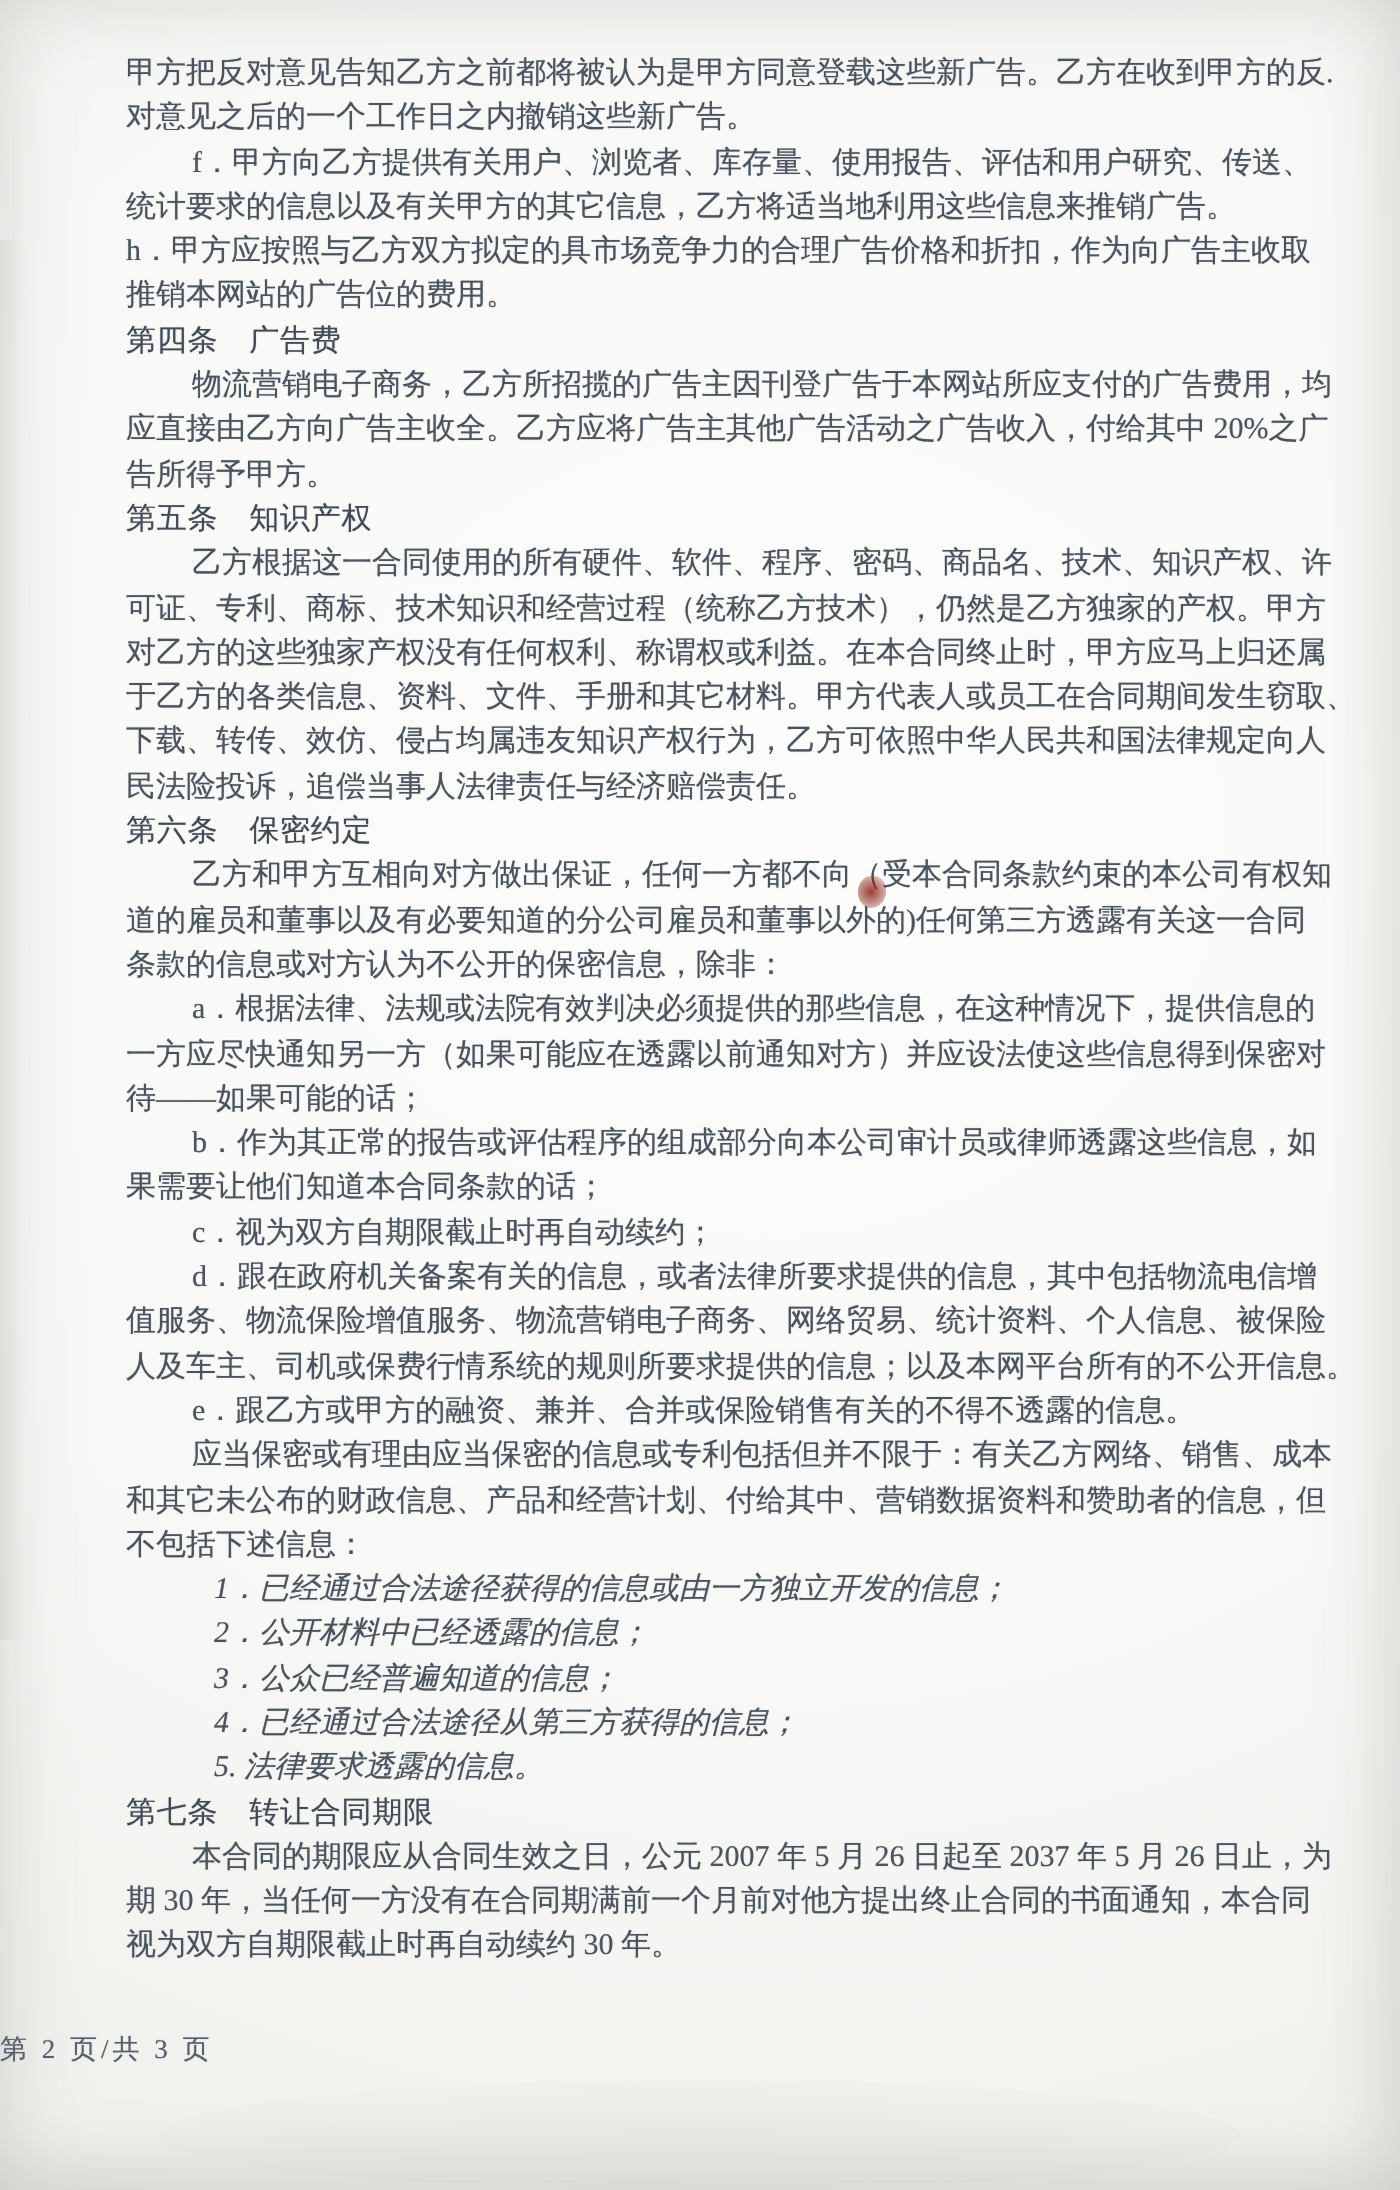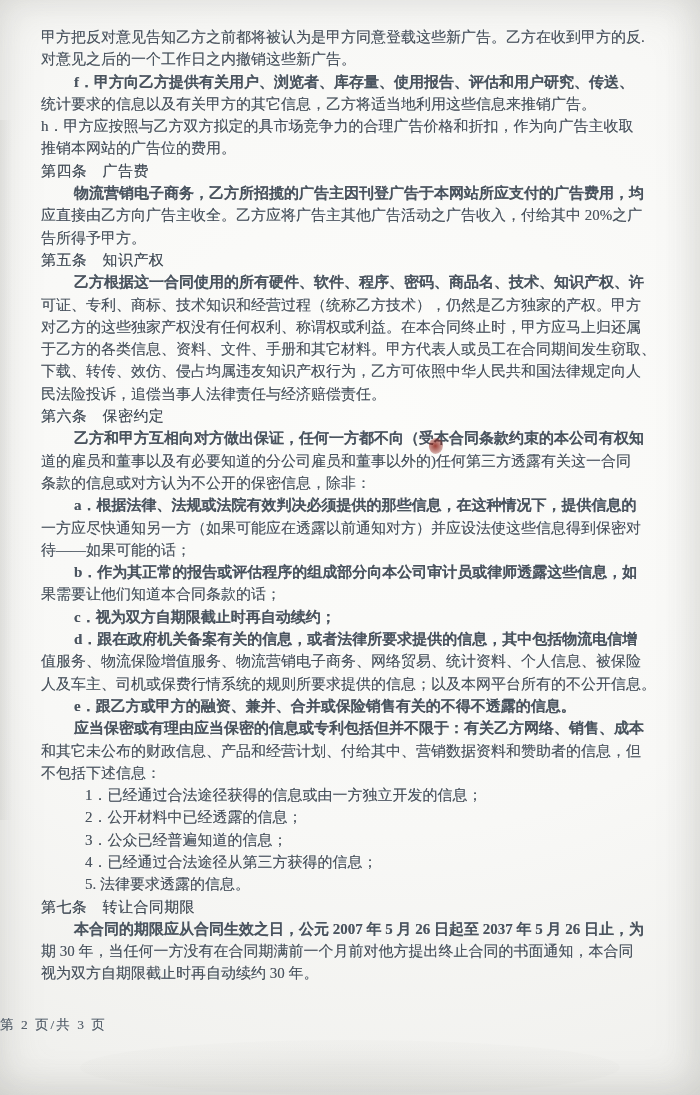--- a/index.html
+++ b/index.html
@@ -25,27 +25,28 @@
     left: 41px;
     width: 632px;
   }
   .line {
     font-size: 15px;
     line-height: 22.3px;
     height: 22.3px;
     white-space: nowrap;
     color: #4a545f;
     text-shadow: 0 0 0.5px rgba(74,84,95,0.55);
+    margin-left: 22px;
   }
   .line.heading {
     color: #414b56;
     letter-spacing: 0.4px;
   }
-  .ind-2 { text-indent: 33px; font-weight: bold; }
-  .ind-3 { text-indent: 44px; }
+  .ind-2 { text-indent: 33px; }
+  .ind-3 { text-indent: 44px; font-style: italic; }
   .page-footer {
     position: absolute;
     top: 1016px;
     left: 0;
     width: 700px;
     text-align: left;
     font-size: 13.5px;
     letter-spacing: 2px;
     color: #55606c;
     text-shadow: 0 0 0.5px rgba(85,96,108,0.5);

